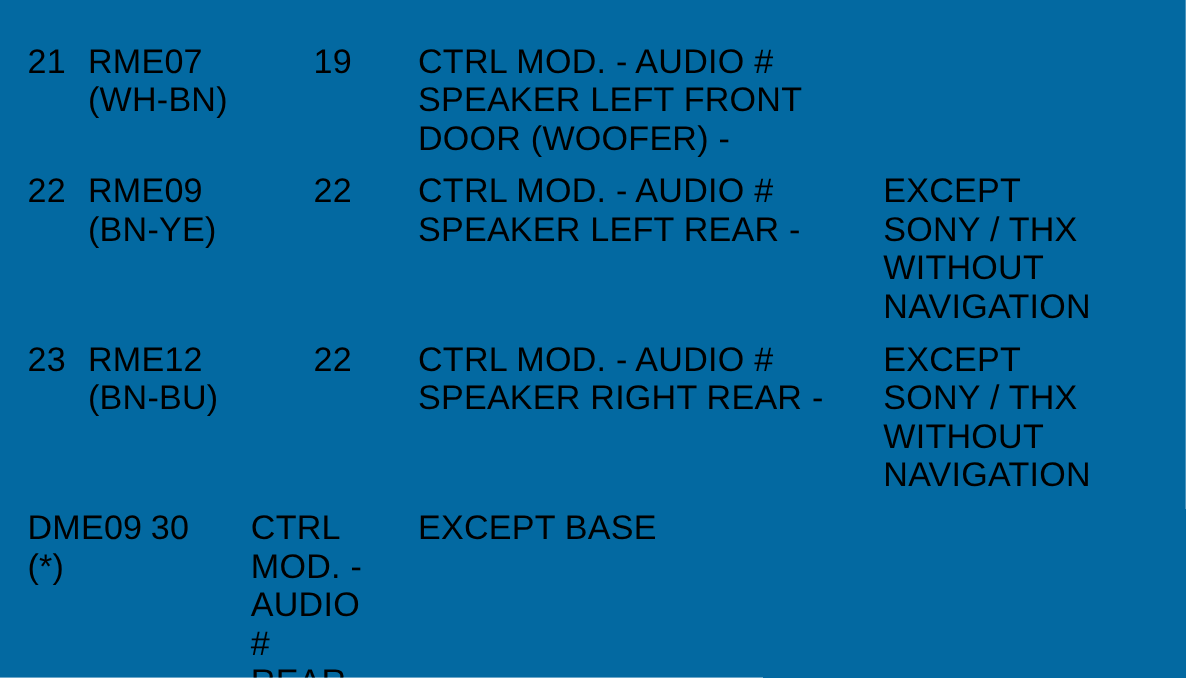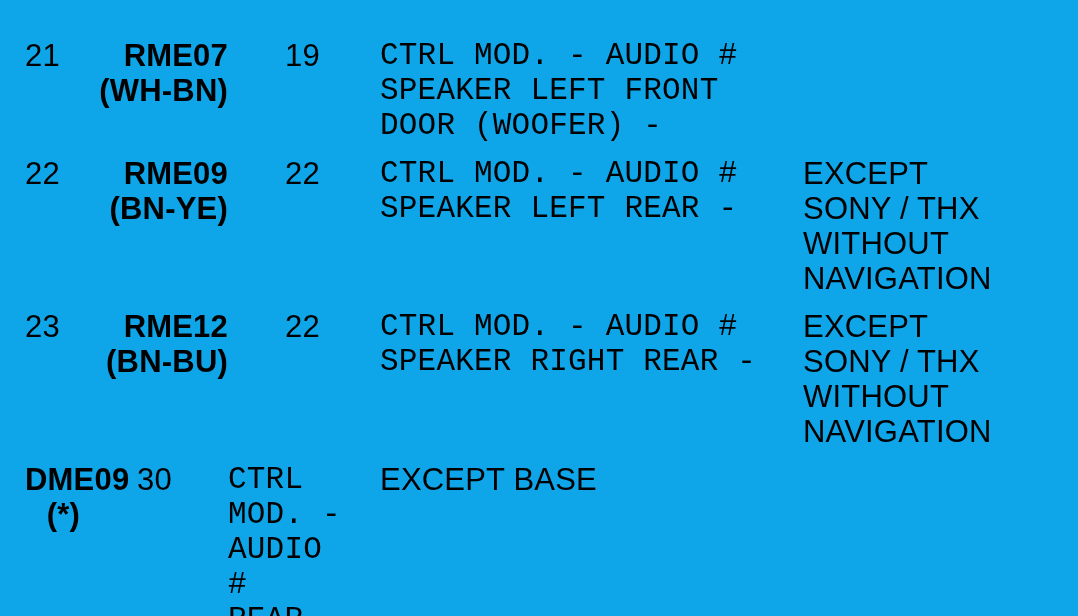--- a/index.html
+++ b/index.html
@@ -13,49 +13,47 @@
     overflow: hidden;
     font-family: "Liberation Sans", sans-serif;
     color: #000000;
   }
   .page {
     box-sizing: border-box;
     width: 1078px;
     height: 616px;
     padding-top: 38px;
     padding-left: 25px;
-    background: #0ea5e9;
+    background: #0369a1;
   }
   .wiring-table {
     display: block;
   }
   .trow {
     display: grid;
     grid-template-columns: 55px 148px 152px 423px 250px;
     margin-bottom: 13px;
     font-size: 31px;
     line-height: 35px;
     letter-spacing: 0.2px;
   }
   .cell {
     white-space: pre-line;
   }
   .cell-pin {
     text-align: left;
   }
   .cell-circuit {
-    text-align: right;
-    font-weight: bold;
+    text-align: left;
   }
   .cell-gauge {
     padding-left: 57px;
   }
   .cell-description {
     padding-right: 28px;
-    font-family: Liberation Mono, monospace;
   }
   .cell-application {
     text-align: left;
   }
 </style>
 </head>
 <body>
 
 <div class="page">
   <div class="wiring-table">

